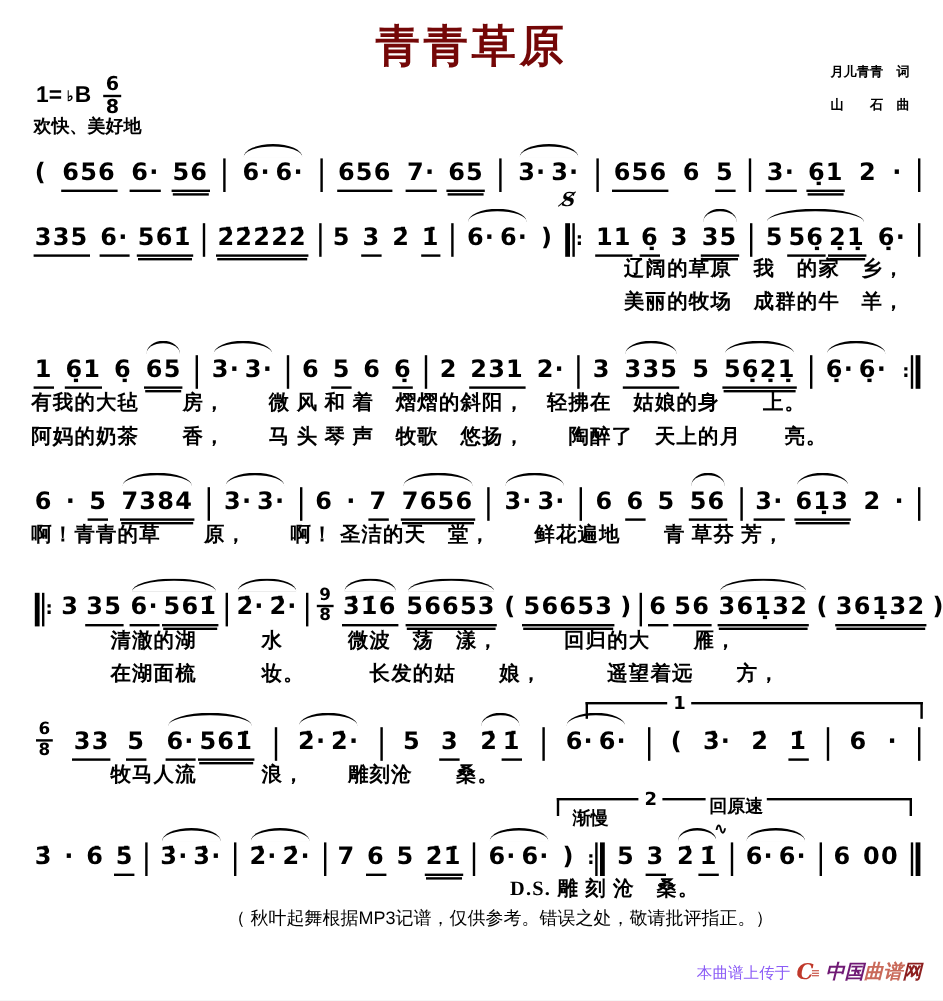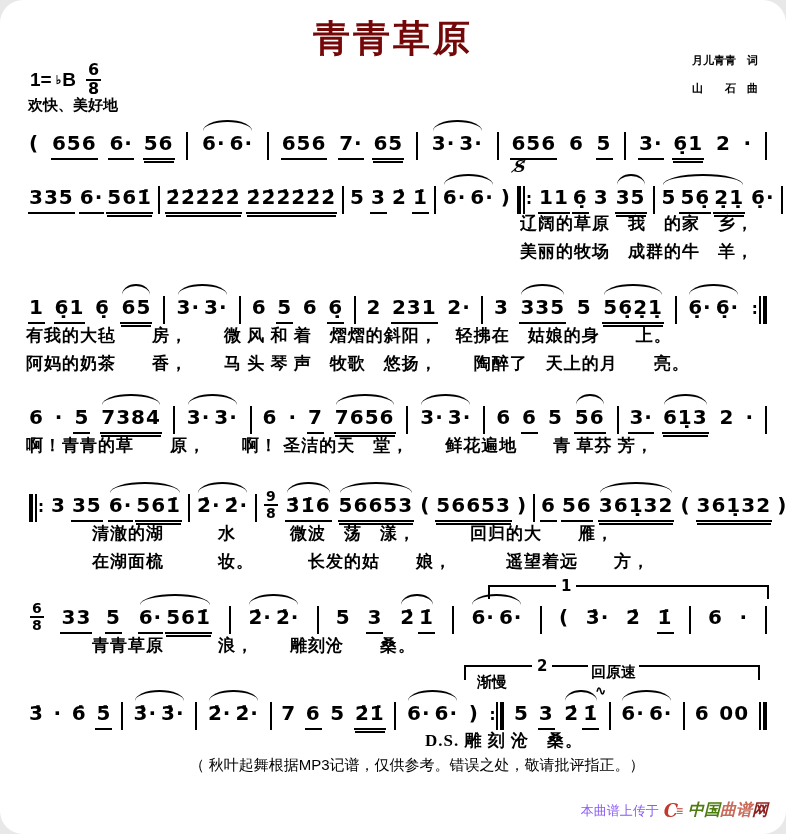--- a/index.html
+++ b/index.html
@@ -1,17 +1,17 @@
 <!DOCTYPE html>
 <html><head>
 <meta charset="utf-8">
 <style>
   html,body{margin:0;padding:0;background:#e8e8e8;}
   .page{position:relative;width:786px;height:834px;background:#ffffff;margin:0 auto;
-        font-family:"Liberation Sans",sans-serif;color:#000;overflow:hidden;border-radius:23px;}
+        font-family:"Liberation Sans",sans-serif;color:#000;overflow:hidden;}
 
   
   .title{position:absolute;top:14px;left:0;width:100%;text-align:center;
          font-size:37px;font-weight:bold;letter-spacing:3px;color:#740707;}
   .subtitle{position:absolute;top:64px;left:0;width:100%;text-align:center;
             font-size:18px;font-weight:bold;}
   .credits{position:absolute;top:46px;right:28px;text-align:right;
            font-family:"Liberation Serif",serif;font-size:11px;font-weight:bold;line-height:28px;white-space:pre;}
   .keyblock{position:absolute;top:62px;left:30px;display:flex;align-items:center;
             font-size:19px;font-weight:bold;}
@@ -136,21 +136,20 @@
         </span>
       </div>
       <div class="sys" style="top: 180px;">
         <span class="tk u1">335</span>
         <span class="tk u1 j">6·</span>
         <span class="tk u2">561̇</span>
         <span class="barwrap">
           <span class="bs t1"></span>
         </span>
         <span class="tk u2">2̇2̇2̇2̇2̇</span>
-        <span class="tk u2">2̇2̇2̇2̇2̇2̇</span>
         <span class="barwrap">
           <span class="bs t1"></span>
         </span>
         <span class="tk">5</span>
         <span class="tk u1">3</span>
         <span class="tk">2̇</span>
         <span class="tk u1">1̇</span>
         <span class="barwrap">
           <span class="bs t1"></span>
         </span>
@@ -384,21 +383,21 @@
         <span class="tk u1">1̇</span>
         <span class="barwrap">
           <span class="bs t1"></span>
         </span>
         <span class="tk">6</span>
         <span class="tk">·</span>
         <span class="barwrap">
           <span class="bs t1"></span>
         </span>
       </div>
-      <div class="lyric" style="left: 92px; top: 634px;">青青草原　　　浪，　　雕刻沧　　桑。</div>
+      <div class="lyric" style="left: 92px; top: 634px;">牧马人流　　　浪，　　雕刻沧　　桑。</div>
       <div class="sys" style="top: 696px;">
         <span class="tk">3̇</span>
         <span class="tk">·</span>
         <span class="tk">6̇</span>
         <span class="tk u1">5̇</span>
         <span class="barwrap">
           <span class="bs t1"></span>
         </span>
         <span class="grp arc">
           <span class="tk">3̇·</span>
@@ -468,16 +467,16 @@
   </div>
 
   <div class="footnote">（ 秋叶起舞根据MP3记谱，仅供参考。错误之处，敬请批评指正。）</div>
 
   <div class="watermark">
     <span class="wm-prefix">本曲谱上传于</span>
     <span class="wm-logo">
         <span class="c">C</span>
         <span class="e">≡</span>
       </span>
-    <span class="wm-site"><span id="wm1" style="color: #4d7c0f;">中国</span><span id="wm2" style="color: rgb(201, 106, 90);">曲谱</span><span id="wm3" style="color: rgb(141, 31, 31);">网</span></span>
+    <span class="wm-site"><span id="wm1" style="color: #701a75;">中国</span><span id="wm2" style="color: rgb(201, 106, 90);">曲谱</span><span id="wm3" style="color: rgb(141, 31, 31);">网</span></span>
   </div>
 
 </div>
 
 </body></html>

